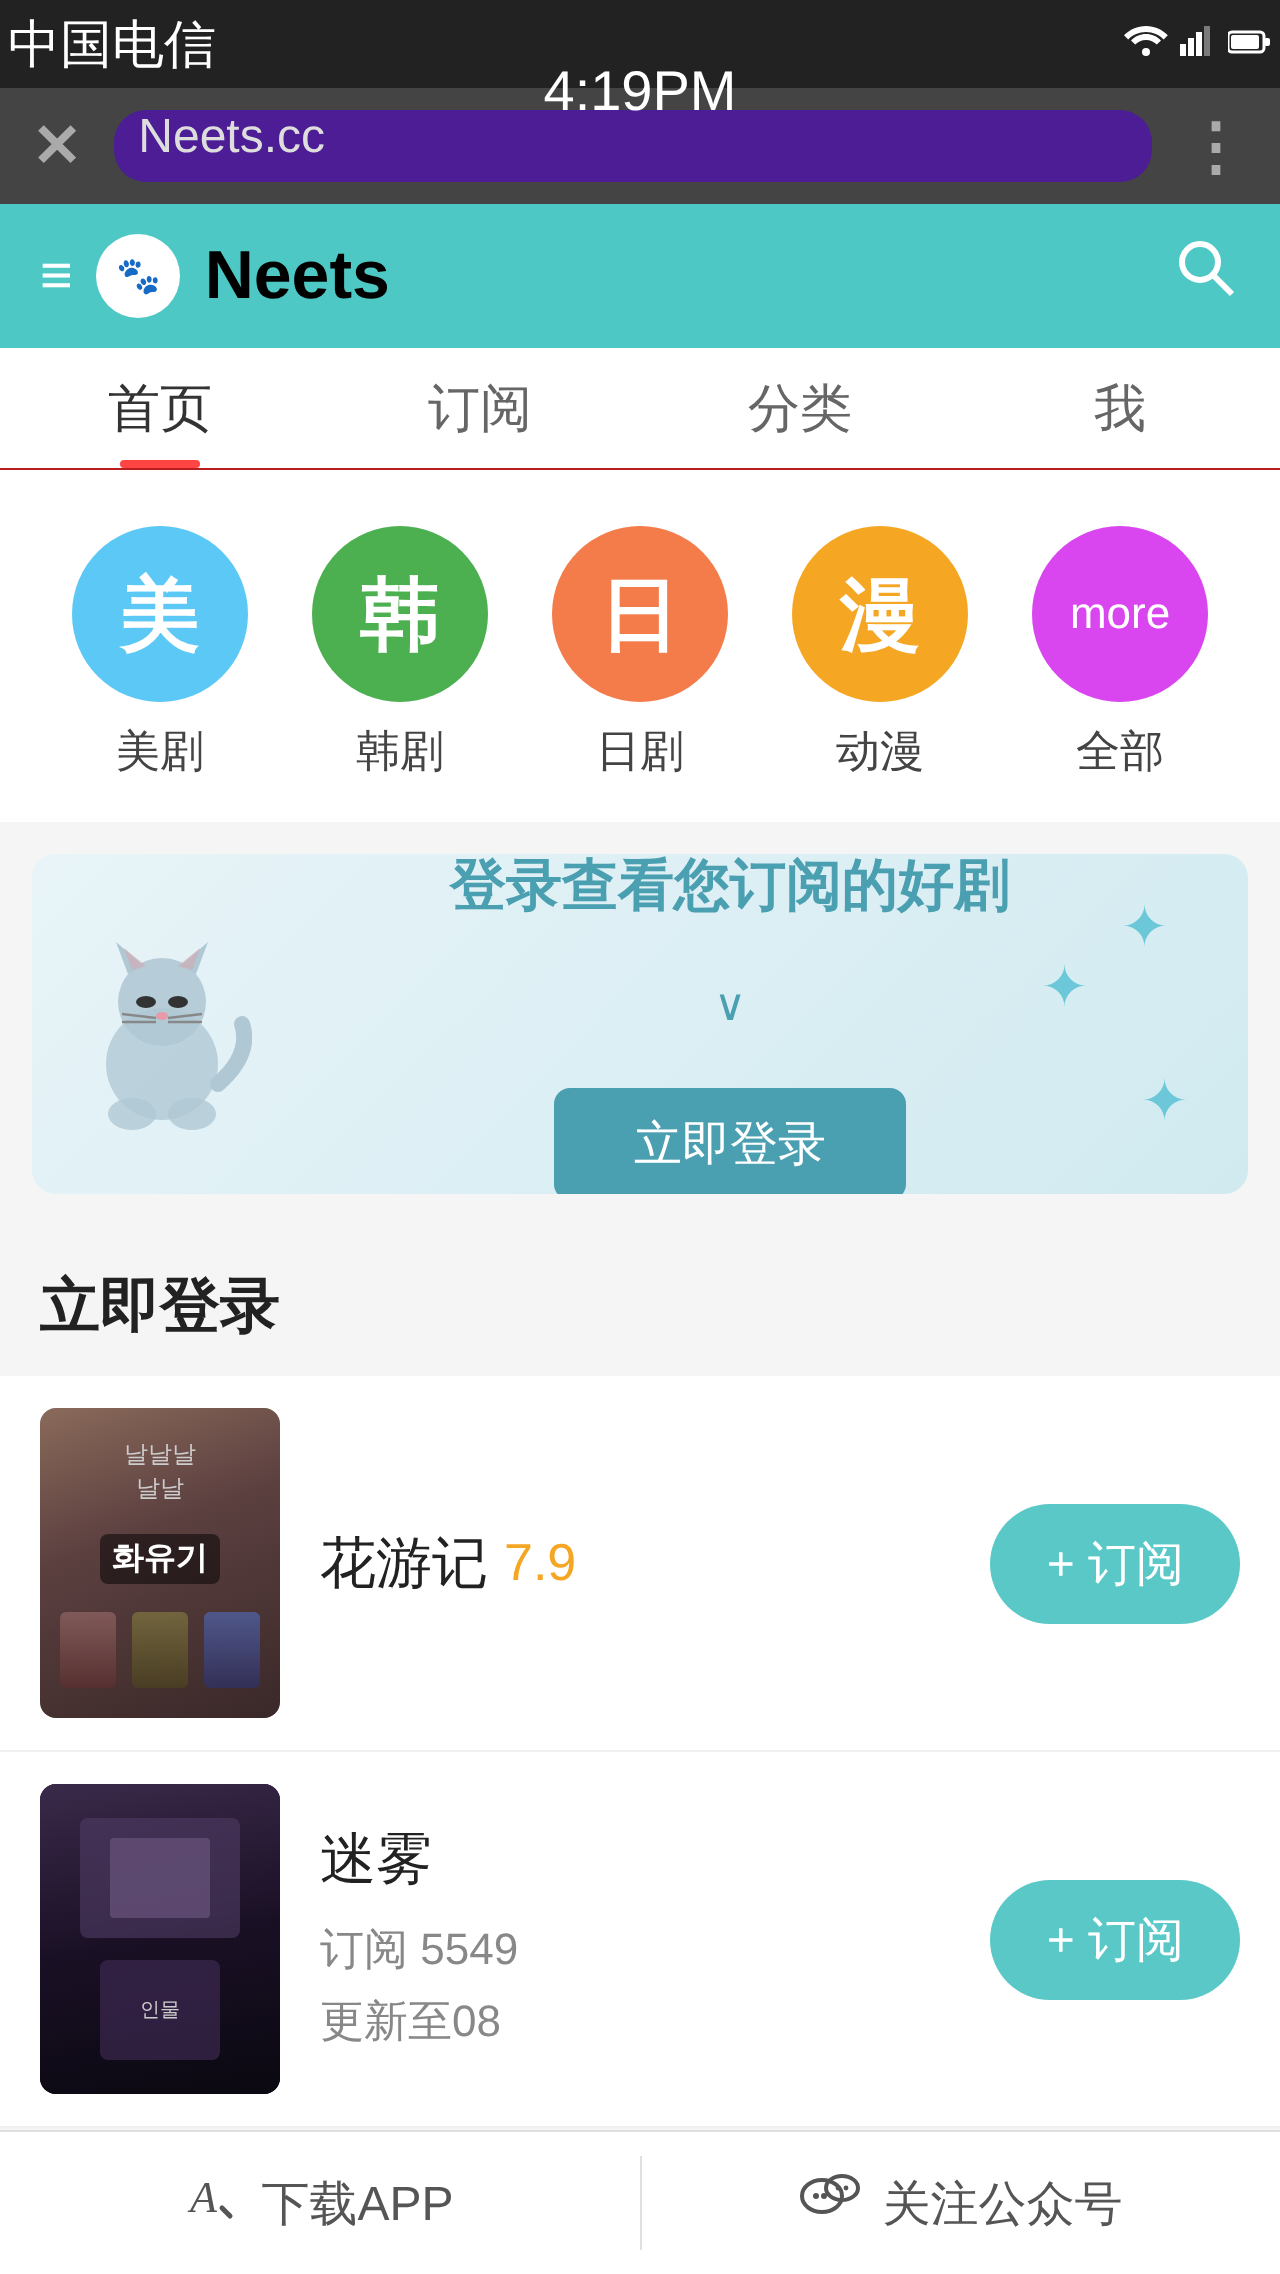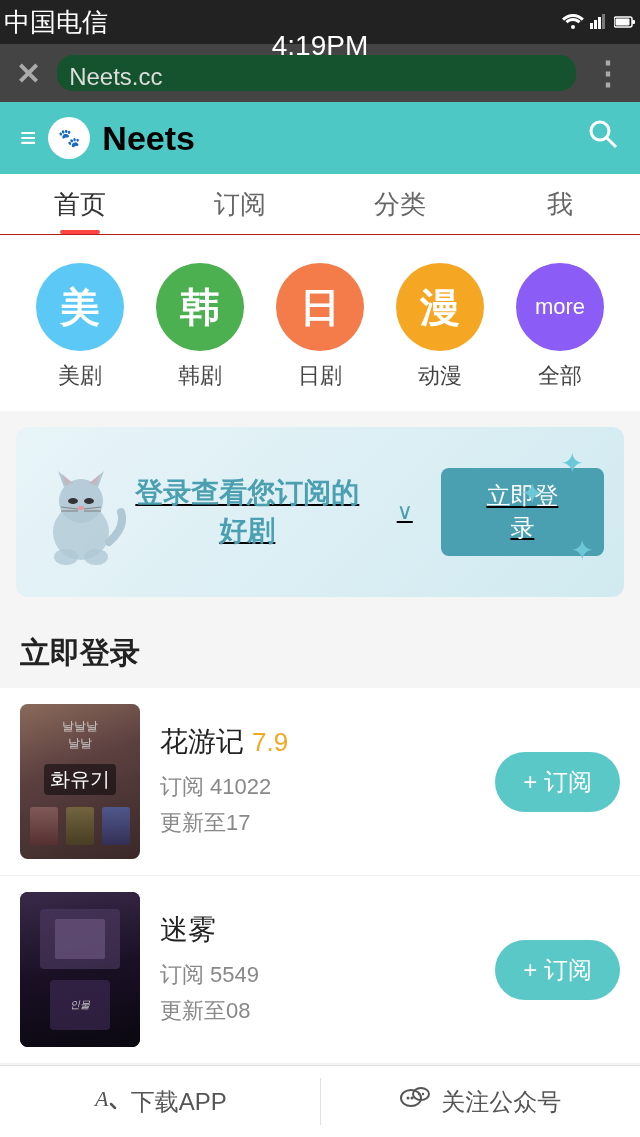--- a/index.html
+++ b/index.html
@@ -48,25 +48,25 @@
       gap: 16px;
     }
     .browser-close {
       color: #aaa;
       font-size: 30px;
       font-weight: bold;
       cursor: pointer;
     }
     .browser-url {
       flex: 1;
-      background: #14532d;
+      background: #4c1d95;
       border-radius: 16px;
       height: 36px;
       display: flex;
-      align-items: flex-end;
+      align-items: flex-start;
       padding: 0 12px;
       color: #ddd;
       font-size: 24px;
     }
     .browser-menu {
       color: #aaa;
       font-size: 32px;
       font-weight: bold;
     }
 
@@ -165,21 +165,21 @@
       align-items: center;
       justify-content: center;
       font-size: 40px;
       color: #fff;
       font-weight: bold;
     }
     .cat-blue { background: #5bc8f5; }
     .cat-green { background: #4caf50; }
     .cat-orange { background: #f47b4a; }
     .cat-amber { background: #f5a623; }
-    .cat-gray { background: #8b5cf6; }
+    .cat-gray { background: #d946ef; }
     .category-label {
       font-size: 22px;
       color: #444;
     }
     .cat-more-text {
       font-size: 22px;
       color: #fff;
       font-weight: normal;
     }
 
@@ -191,24 +191,23 @@
       height: 170px;
       display: flex;
       align-items: center;
       position: relative;
       overflow: hidden;
       padding: 0 20px;
     }
     .banner-content {
       flex: 1;
       display: flex;
-      flex-direction: row;
+      flex-direction: column;
       align-items: center;
       gap: 28px;
-      text-decoration: underline;
     }
     .banner-text {
       font-size: 28px;
       color: #4a9fb0;
       font-weight: bold;
       text-align: center;
     }
     .banner-arrow {
       color: #4a9fb0;
       font-size: 22px;
@@ -505,51 +504,47 @@
 
 <div class="section-title">立即登录</div>
 
 <div class="show-list">
 
   <div class="show-item">
     <div class="show-poster">
       <div class="poster-huayuji">
         <div class="poster-huayuji-overlay">
           <div style="font-size:12px;color:#ccc;text-align:center;">날날날<br>날날</div>
-          <div style="font-size:20px;color:#fff;font-weight:normal;background:rgba(0,0,0,0.5);padding:2px 6px;border-radius:4px;">화유기</div>
+          <div style="font-size:16px;color:#fff;font-weight:bold;background:rgba(0,0,0,0.5);padding:2px 6px;border-radius:4px;">화유기</div>
           <div style="display:flex;gap:8px;flex-wrap:wrap;justify-content:center;">
             <div style="width:28px;height:38px;background:linear-gradient(#8b6060,#5a3030);border-radius:3px;opacity:0.8;"></div>
             <div style="width:28px;height:38px;background:linear-gradient(#7a7040,#4a4020);border-radius:3px;opacity:0.8;"></div>
             <div style="width:28px;height:38px;background:linear-gradient(#5060a0,#303060);border-radius:3px;opacity:0.8;"></div>
           </div>
         </div>
       </div>
     </div>
     <div class="show-info">
       <div class="show-name">
         <span>花游记</span>
         <span class="show-rating">7.9</span>
-      </div>
-      <div class="show-meta">
-        <div>订阅 41022</div>
-        <div>更新至17</div>
       </div>
     </div>
     <button class="subscribe-btn">+ 订阅</button>
   </div>
 
   <div class="show-item">
     <div class="show-poster">
       <div class="poster-miyun">
         <div style="position:absolute;top:0;left:0;right:0;bottom:0;background:linear-gradient(170deg, #3a2a4a 0%, #1a1025 50%, #0a0810 100%);display:flex;flex-direction:column;align-items:center;justify-content:space-around;padding:12px;">
           <div style="width:80px;height:60px;background:rgba(80,60,100,0.6);border-radius:4px;display:flex;align-items:center;justify-content:center;">
             <div style="width:50px;height:40px;background:rgba(100,80,120,0.8);border-radius:2px;"></div>
           </div>
           <div style="width:60px;height:50px;background:rgba(60,40,80,0.7);border-radius:4px;display:flex;align-items:center;justify-content:center;">
-            <div style="font-size:10px;color:#ccc;text-align:center;font-style:italic;">인물</div>
+            <div style="font-size:10px;color:#ccc;text-align:center;">인물</div>
           </div>
         </div>
       </div>
     </div>
     <div class="show-info">
       <div class="show-name">
         <span>迷雾</span>
       </div>
       <div class="show-meta">
         <div>订阅 5549</div>

